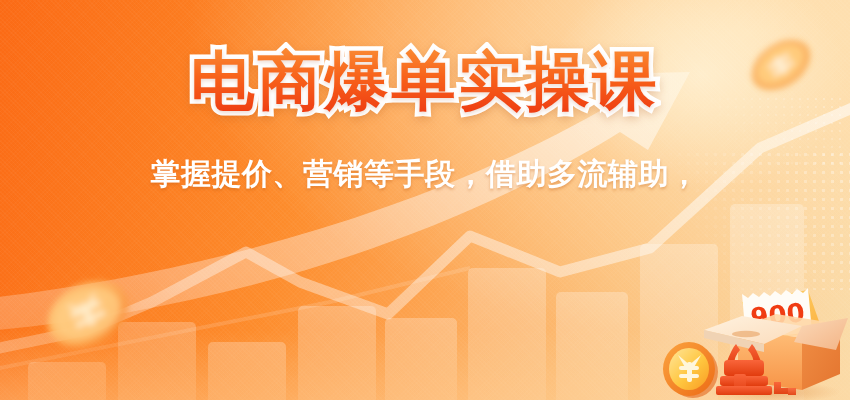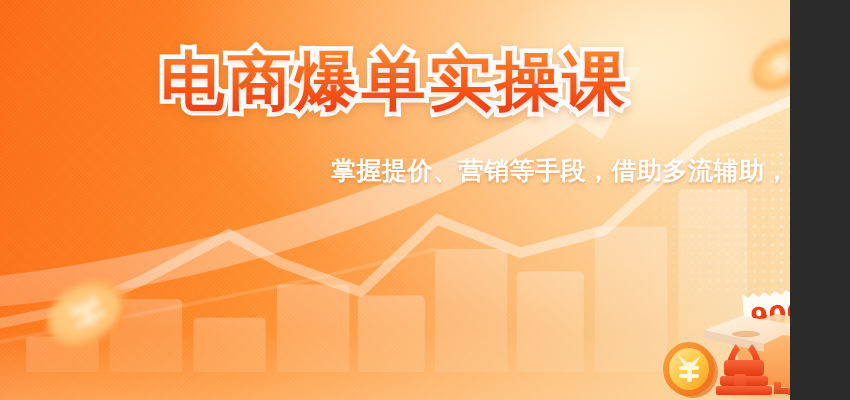--- a/index.html
+++ b/index.html
@@ -1,20 +1,20 @@
 <!DOCTYPE html>
 <html><head>
 <meta charset="utf-8">
 <style>
   * { margin:0; padding:0; box-sizing:border-box; }
   html,body { background:#2b2b2b; }
 
   #banner {
     position:relative;
-    width:790px; height:400px;
+    width:850px; height:400px;
     overflow:hidden;
     font-family:"Liberation Sans","DejaVu Sans",sans-serif;
     background:
       radial-gradient(120% 140% at 88% 8%, #FFE2B4 0%, rgba(255,226,180,0) 55%),
       linear-gradient(105deg,
         #FB6A15 0%,
         #FC7A1E 18%,
         #FD8C2C 36%,
         #FDA552 54%,
         #FCBE77 72%,
@@ -91,23 +91,23 @@
     font-size:64px; font-weight:700; line-height:1.05;
     letter-spacing:3px;
     color:#ffffff;
     -webkit-text-stroke:9px #ffffff;
     paint-order:stroke fill;
     filter:drop-shadow(0 3px 4px rgba(180,85,20,.25));
   }
 
   .subtitle{
     position:absolute; left:0; right:0; top:152px;
-    text-align:right;
+    text-align:center;
     font-family:"DejaVu Sans","Liberation Sans",sans-serif;
-    font-size:25px; font-weight:700; line-height:1.48;
+    font-size:30px; font-weight:700; line-height:1.48;
     letter-spacing:.5px;
     color:#ffffff;
     text-shadow:0 2px 3px rgba(190,85,15,.35);
     z-index:4;
   }
   .subtitle .line{ display:block; }
 
   
   .coin-blur-l{ position:absolute; left:38px; top:268px; width:100px; height:92px; z-index:2; }
   .coin-blur-r{ position:absolute; left:742px; top:30px;  width:78px;  height:70px; z-index:2; }

